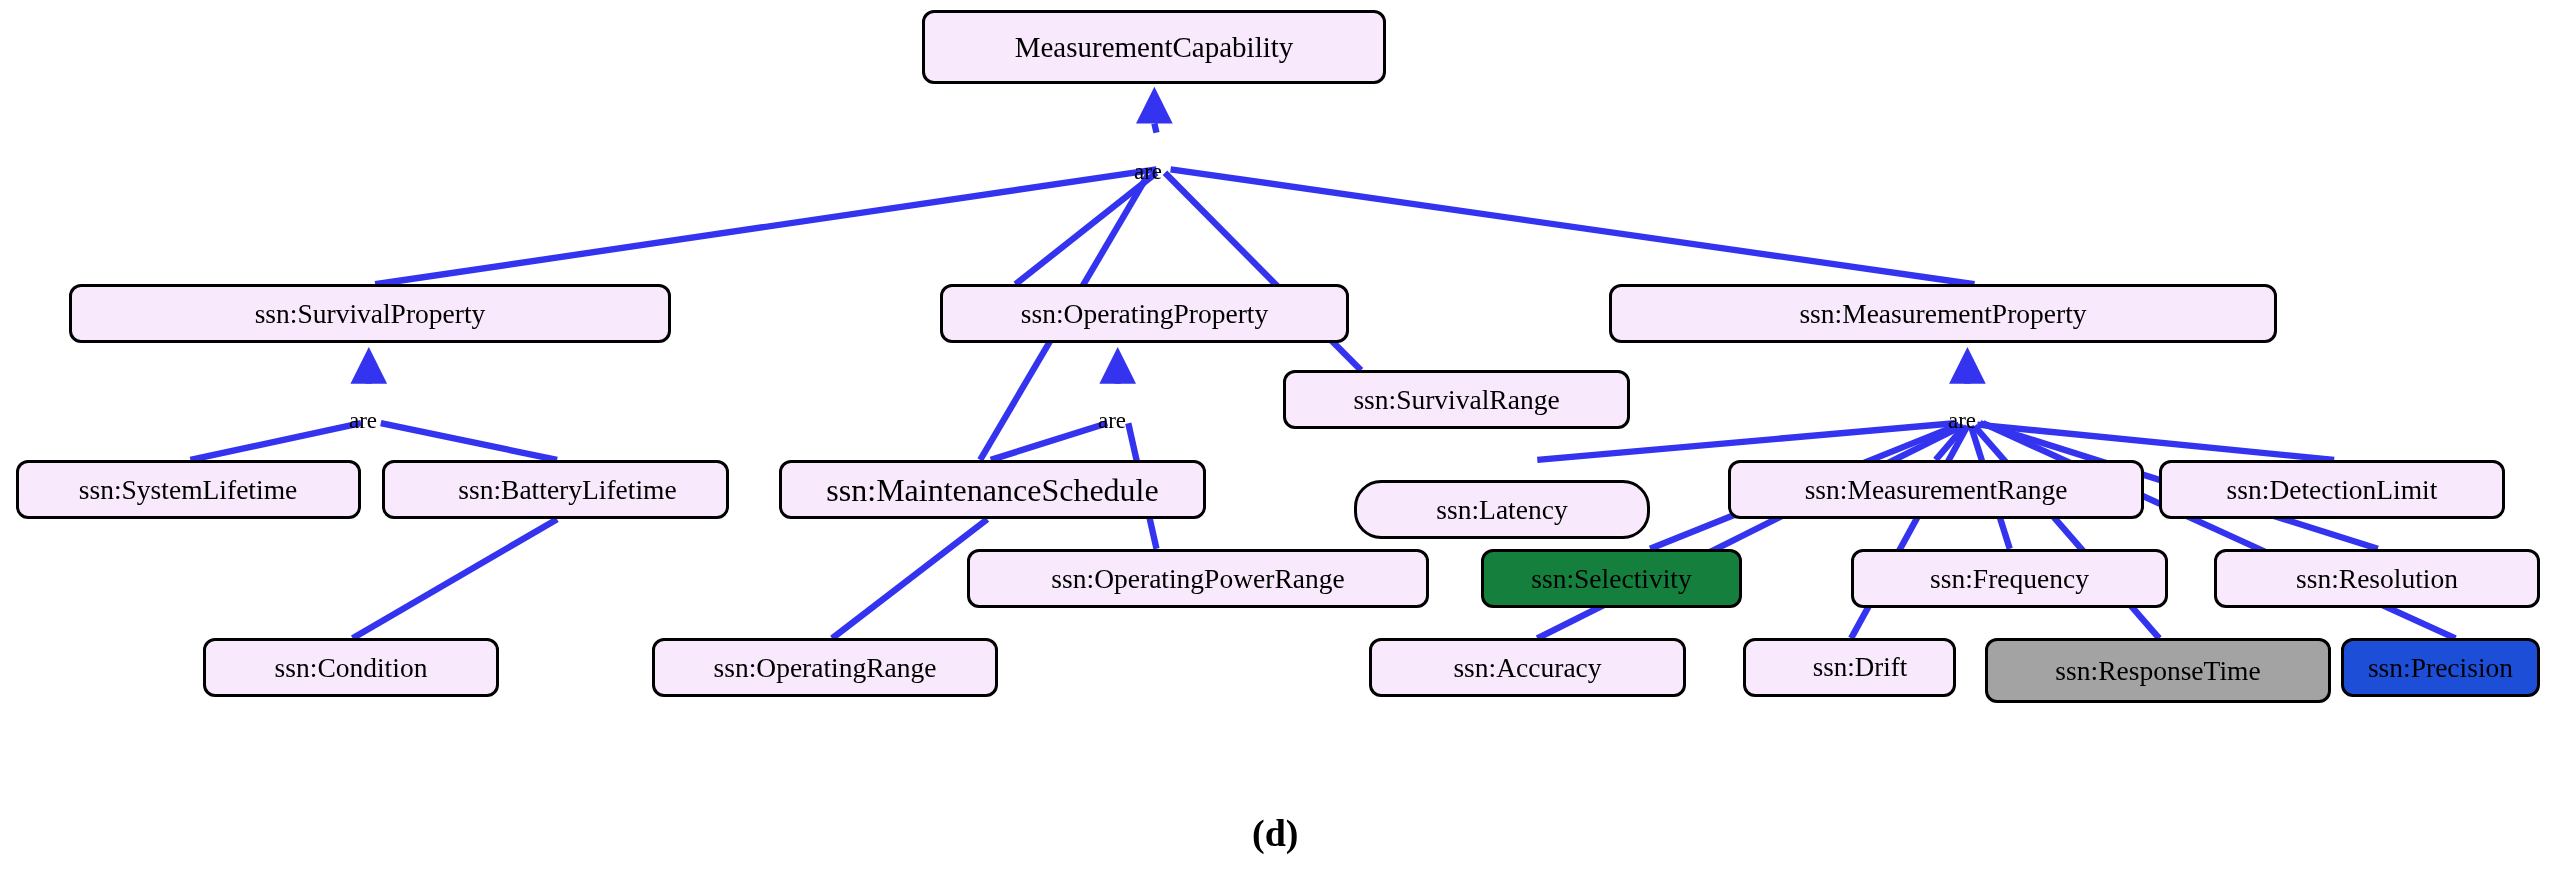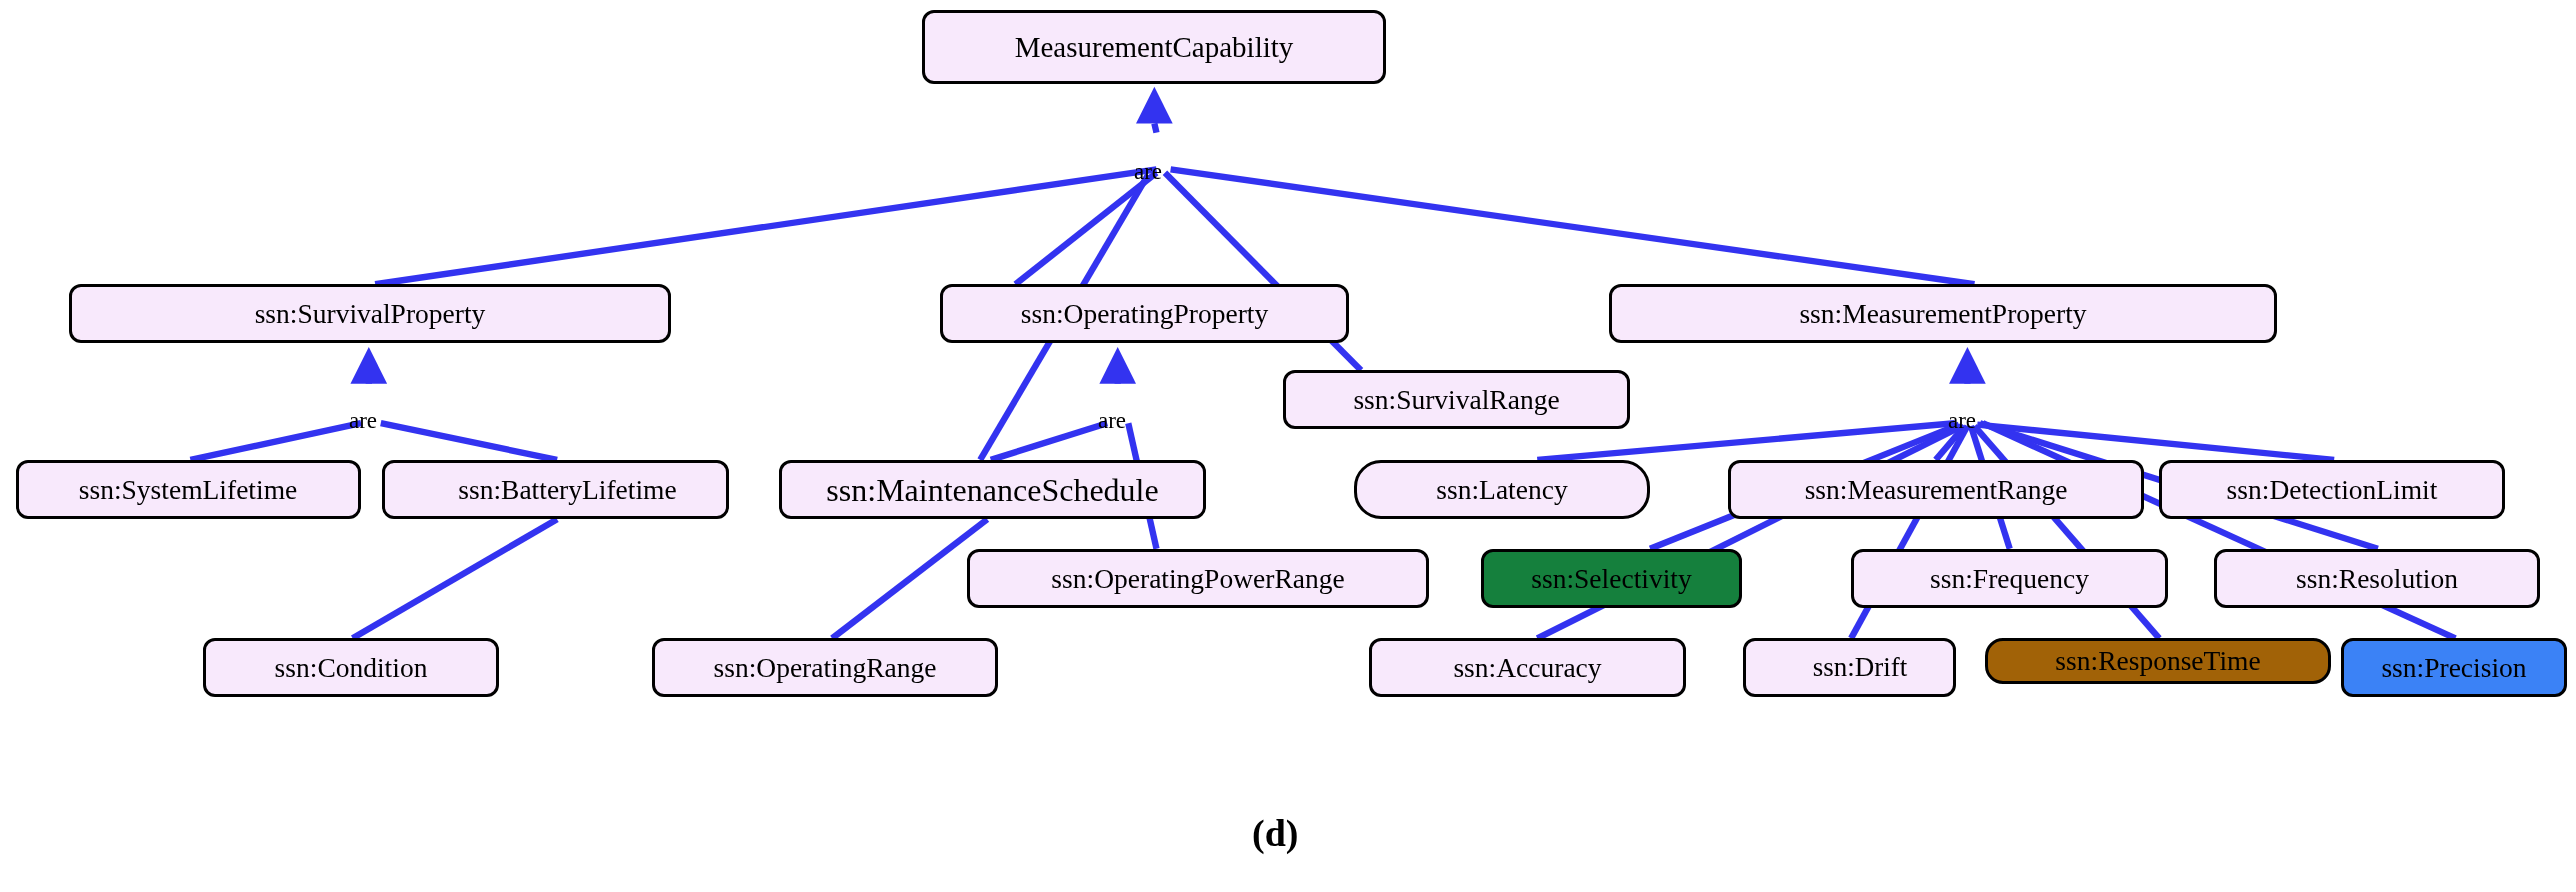--- a/index.html
+++ b/index.html
@@ -138,21 +138,21 @@
       </div>
       <div class="node-box" style="left: 15.5px; top: 460px; width: 345px; height: 59px; font-size: 27.5px; background: rgb(248, 233, 252); border-color: rgb(0, 0, 0);">
         <span class="node-label">ssn:SystemLifetime</span>
       </div>
       <div class="node-box" style="left: 382px; top: 460px; width: 347px; height: 59px; font-size: 27.5px; background: rgb(248, 233, 252); border-color: rgb(0, 0, 0); padding-left: 24px;">
         <span class="node-label">ssn:BatteryLifetime</span>
       </div>
       <div class="node-box" style="left: 779px; top: 460px; width: 427px; height: 59px; font-size: 32px; background: rgb(248, 233, 252); border-color: rgb(0, 0, 0);">
         <span class="node-label">ssn:MaintenanceSchedule</span>
       </div>
-      <div class="node-box" style="left: 1354px; top: 460px; width: 296px; height: 59px; font-size: 27.5px; background: rgb(248, 233, 252); border-color: rgb(0, 0, 0); border-radius: 27px;">
+      <div class="node-box" style="left: 1354px; top: 480px; width: 296px; height: 59px; font-size: 27.5px; background: rgb(248, 233, 252); border-color: rgb(0, 0, 0); border-radius: 27px;">
         <span class="node-label">ssn:Latency</span>
       </div>
       <div class="node-box" style="left: 1728px; top: 460px; width: 416px; height: 59px; font-size: 27.5px; background: rgb(248, 233, 252); border-color: rgb(0, 0, 0);">
         <span class="node-label">ssn:MeasurementRange</span>
       </div>
       <div class="node-box" style="left: 2159px; top: 460px; width: 346px; height: 59px; font-size: 27.5px; background: rgb(248, 233, 252); border-color: rgb(0, 0, 0);">
         <span class="node-label">ssn:DetectionLimit</span>
       </div>
       <div class="node-box" style="left: 967px; top: 549px; width: 462px; height: 59px; font-size: 27.5px; background: rgb(248, 233, 252); border-color: rgb(0, 0, 0);">
         <span class="node-label">ssn:OperatingPowerRange</span>
@@ -171,24 +171,24 @@
       </div>
       <div class="node-box" style="left: 652px; top: 638px; width: 346px; height: 59px; font-size: 27.5px; background: rgb(248, 233, 252); border-color: rgb(0, 0, 0);">
         <span class="node-label">ssn:OperatingRange</span>
       </div>
       <div class="node-box" style="left: 1369px; top: 638px; width: 317px; height: 59px; font-size: 27.5px; background: rgb(248, 233, 252); border-color: rgb(0, 0, 0);">
         <span class="node-label">ssn:Accuracy</span>
       </div>
       <div class="node-box" style="left: 1743px; top: 638px; width: 213px; height: 59px; font-size: 27px; background: rgb(248, 233, 252); border-color: rgb(0, 0, 0); padding-left: 21px;">
         <span class="node-label">ssn:Drift</span>
       </div>
-      <div class="node-box" style="left: 1985px; top: 638px; width: 346px; height: 46px; font-size: 27.5px; background: #a16207; border-color: rgb(0, 0, 0); border-radius: 18px;">
+      <div class="node-box" style="left: 1985px; top: 638px; width: 346px; height: 65px; font-size: 27.5px; background: #a3a3a3; border-color: rgb(0, 0, 0);">
         <span class="node-label">ssn:ResponseTime</span>
       </div>
-      <div class="node-box" style="left: 2341px; top: 638px; width: 226px; height: 59px; font-size: 27.5px; background: #3b82f6; border-color: rgb(0, 0, 0);">
+      <div class="node-box" style="left: 2341px; top: 638px; width: 199px; height: 59px; font-size: 27.5px; background: #1d4ed8; border-color: rgb(0, 0, 0);">
         <span class="node-label">ssn:Precision</span>
       </div>
     </div>
   <div id="edge-labels-layer">
       <div class="edge-label" style="left: 1134px; top: 160px;">are</div>
       <div class="edge-label" style="left: 349px; top: 409px;">are</div>
       <div class="edge-label" style="left: 1098px; top: 409px;">are</div>
       <div class="edge-label" style="left: 1948px; top: 409px;">are</div>
     </div>
 

